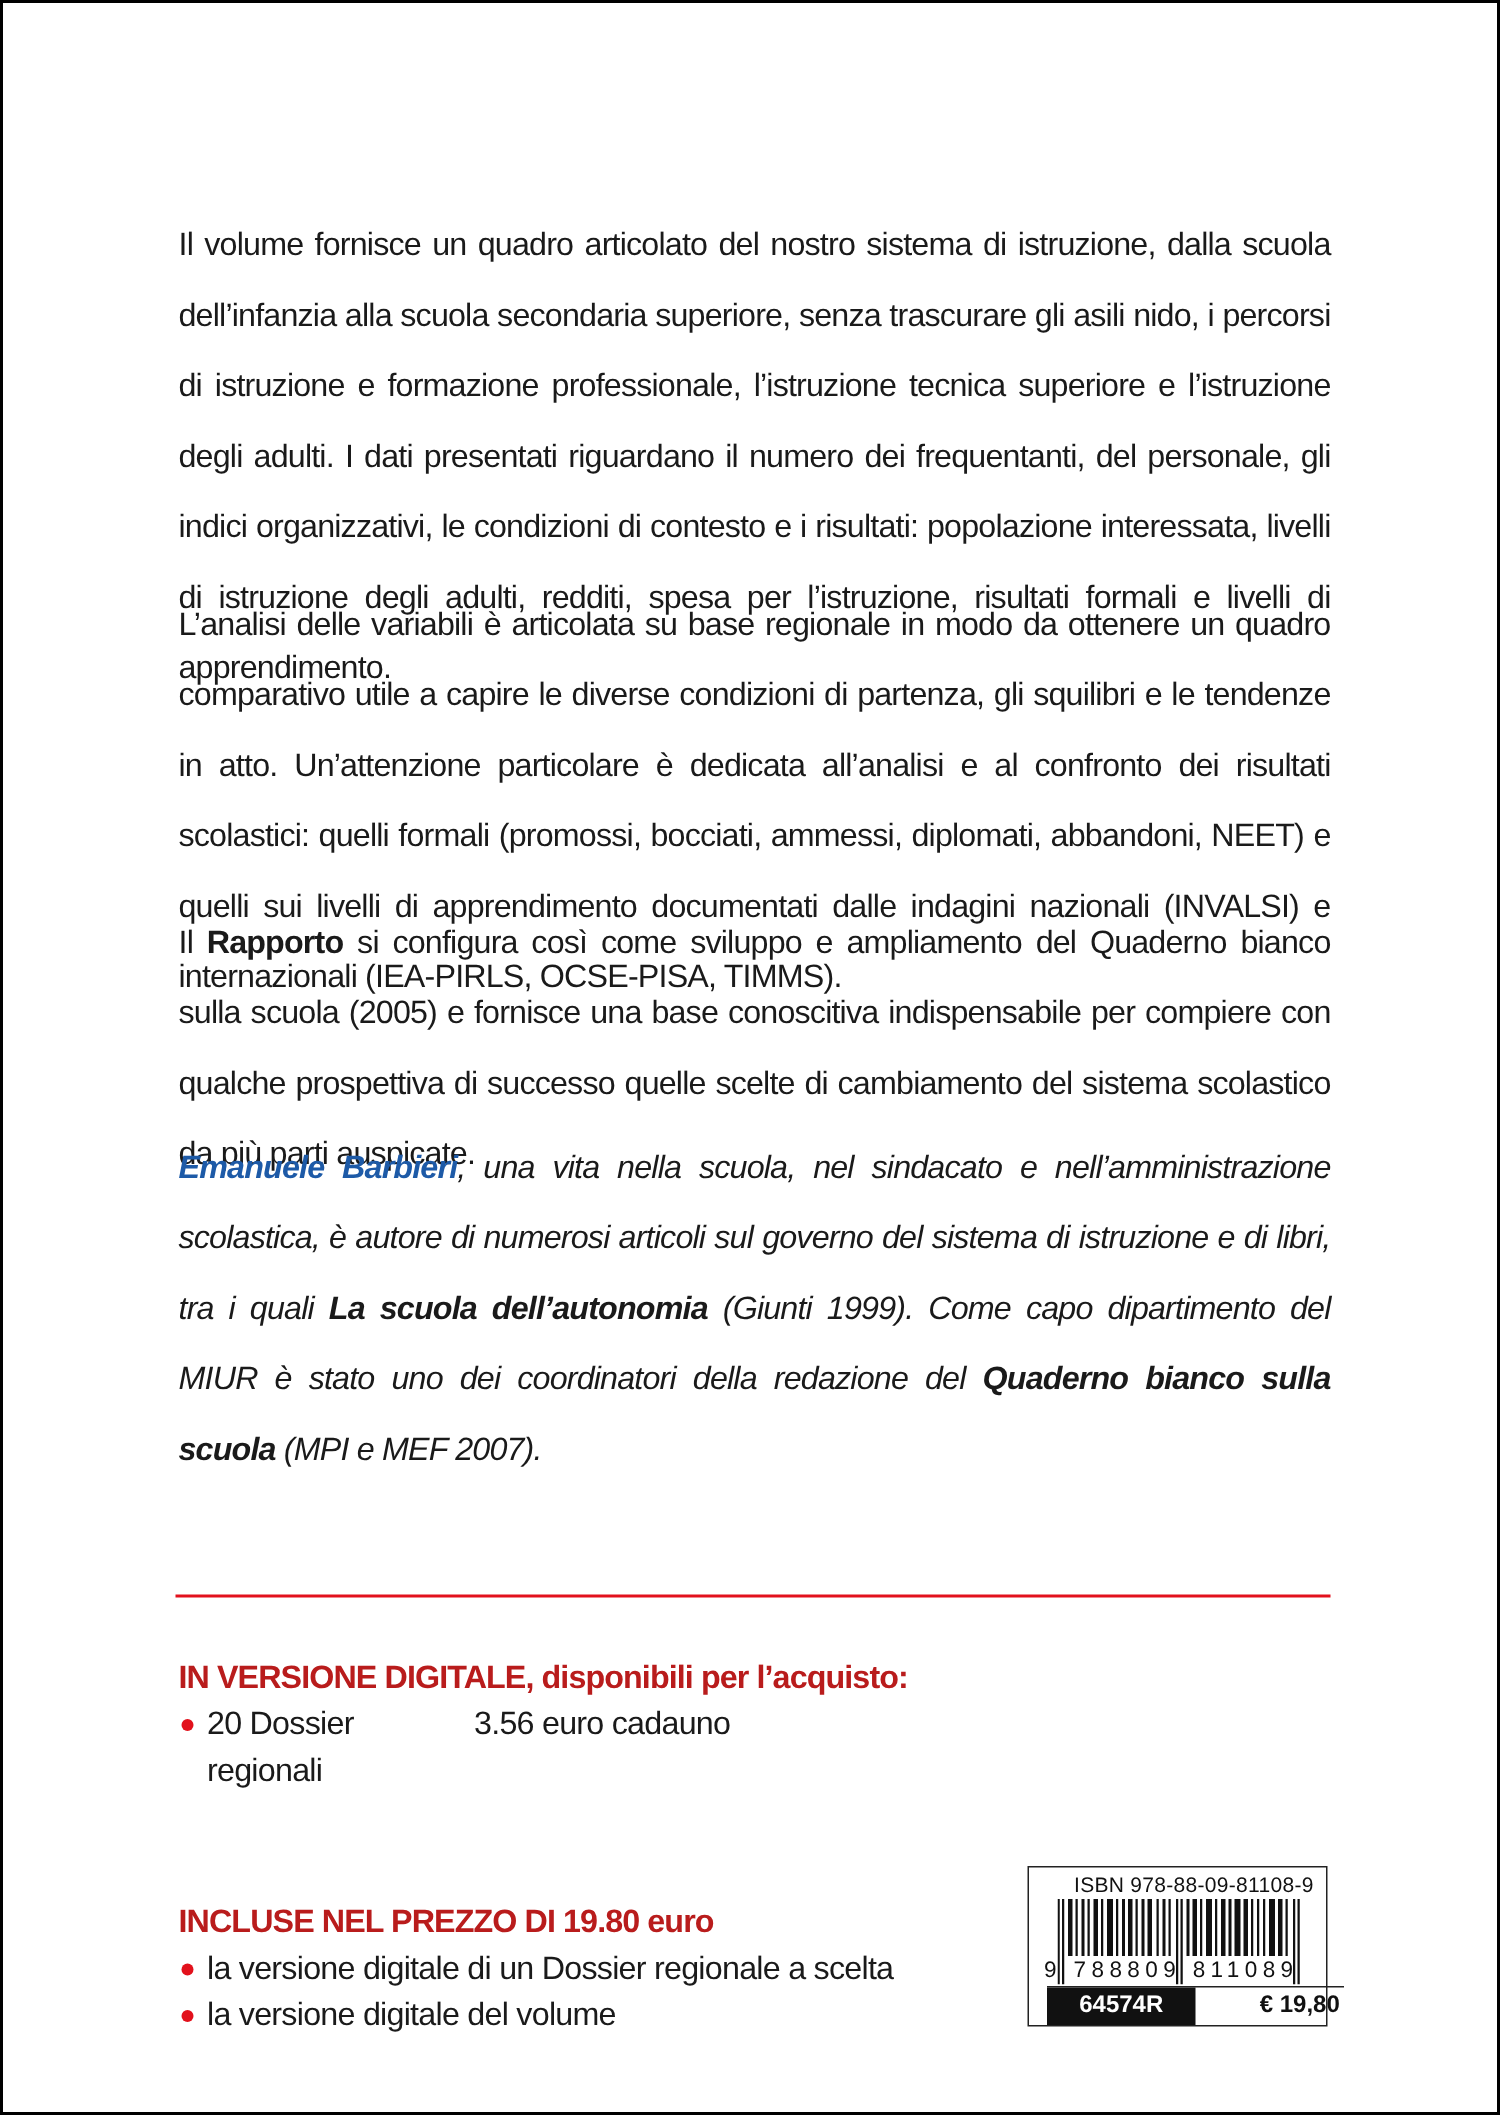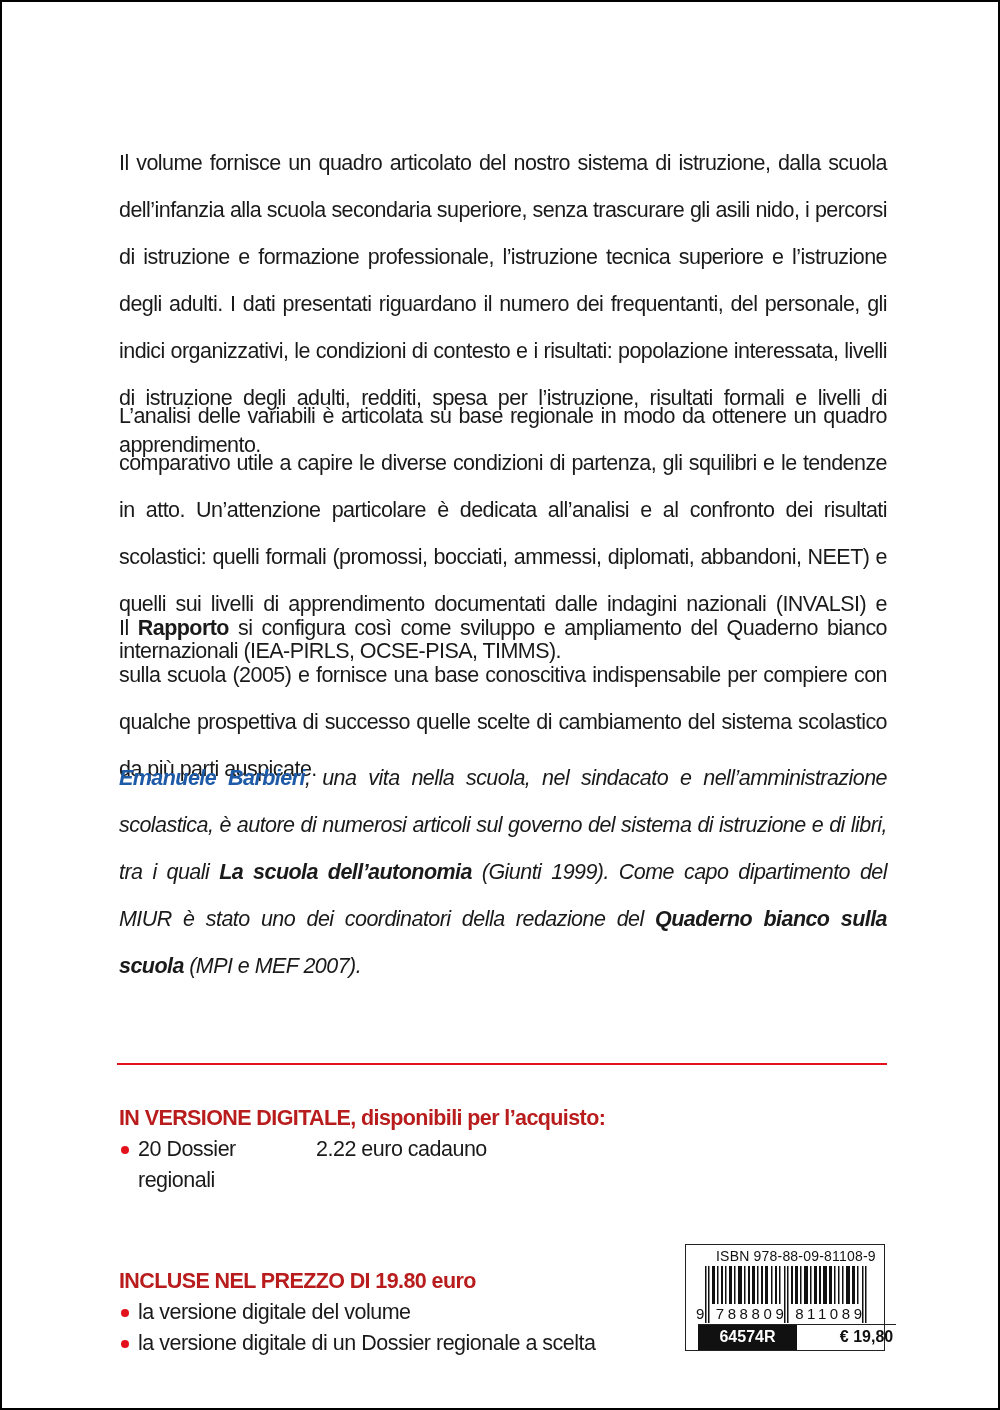--- a/index.html
+++ b/index.html
@@ -89,33 +89,33 @@
     <p><span class="blue">Emanuele Barbieri</span><span>, una vita nella scuola, nel sindacato e nell’amministrazione scolastica, è autore di numerosi articoli sul governo del sistema di istruzione e di libri, tra i quali </span><span class="bold">La scuola dell’autonomia</span><span> (Giunti 1999). Come capo dipartimento del MIUR è stato uno dei coordinatori della redazione del </span><span class="bold">Quaderno bianco sulla scuola</span><span> (MPI e MEF 2007).</span></p>
   </div>
 
   <div class="divider"></div>
 
   <div class="promo" id="promo1">
     <div class="head">IN VERSIONE DIGITALE, disponibili per l’acquisto:</div>
     <div class="row">
       <span class="bullet"></span>
       <span class="col1">20 Dossier regionali</span>
-      <span>2.22 euro cadauno</span>
+      <span>3.56 euro cadauno</span>
     </div>
   </div>
 
   <div class="promo" id="promo2">
     <div class="head">INCLUSE NEL PREZZO DI 19.80 euro</div>
     <div class="row">
       <span class="bullet"></span>
-      <span>la versione digitale del volume</span>
+      <span>la versione digitale di un Dossier regionale a scelta</span>
     </div>
     <div class="row">
       <span class="bullet"></span>
-      <span>la versione digitale di un Dossier regionale a scelta</span>
+      <span>la versione digitale del volume</span>
     </div>
   </div>
 
   <div class="barcode-box">
     <div class="isbn">ISBN 978-88-09-81108-9</div>
     <svg class="bars" viewBox="0 0 170 57" preserveAspectRatio="none">
       <g fill="#111">
         <rect x="0" y="0" width="1.5" height="57"></rect>
           <rect x="3" y="0" width="1.5" height="57"></rect>
         <rect x="7" y="0" width="3" height="38"></rect>

